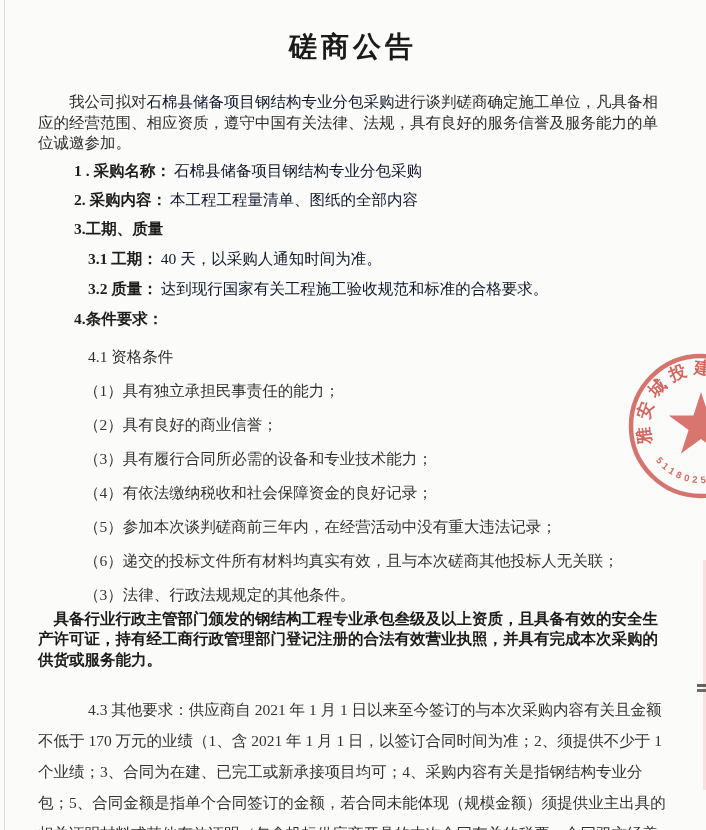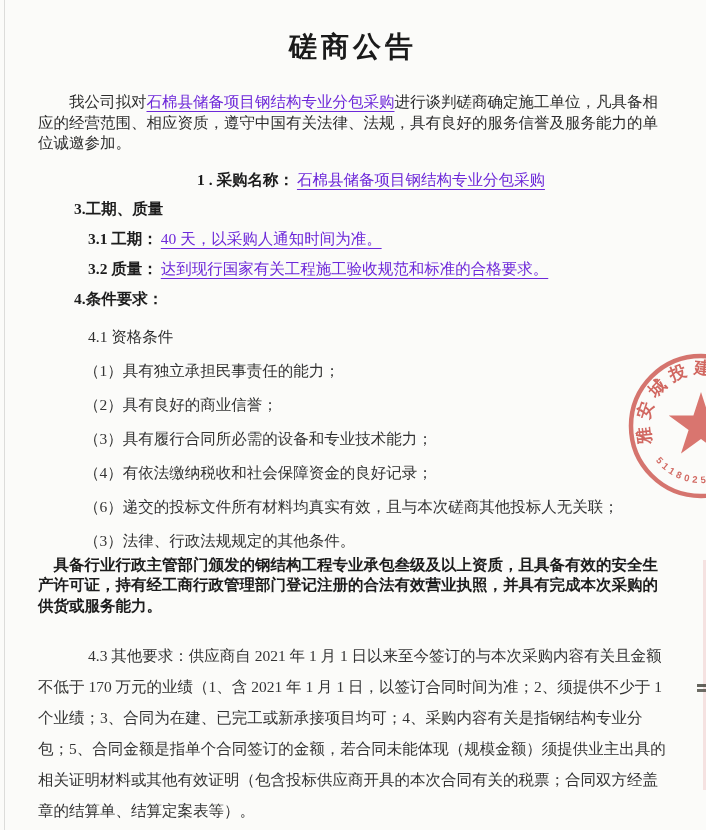--- a/index.html
+++ b/index.html
@@ -13,28 +13,28 @@
   .scan-edge{position:absolute;left:4px;top:0;width:1px;height:830px;background:rgba(110,110,110,.22);}
   .content{padding:14px 38px 0 38px;}
   .title{
     margin:14px 0 0;text-align:center;
     font-size:28px;font-weight:bold;letter-spacing:4px;color:#1a1a1a;
   }
   .intro{
     margin:26px 0 0;font-size:15.5px;line-height:20.5px;text-indent:2em;color:#2c2c2c;
   }
   .u{
-    text-decoration:underline;text-underline-offset:4px;
-    text-decoration-thickness:1px;color:#6d28d9;
+    text-underline-offset:4px;
+    text-decoration-thickness:1px;color:#0f172a;
   }
   .b{font-weight:bold;color:#1c1c1c;}
   .row{font-size:15.5px;line-height:22px;}
   .lvl1{padding-left:36px;}
   .lvl2{padding-left:50px;}
-  .item12{margin-top:14px;line-height:24px;text-align:center;}
+  .item12{margin-top:5px;line-height:24px;}
   .mt8{margin-top:8px;}
   .mt6{margin-top:6px;}
   .mt13{margin-top:16px;}
   .val{margin-left:3px;}
   .cond{font-size:15.5px;line-height:22px;padding-left:46px;margin-top:12px;color:#333;}
   .cred-body{
     margin:3px 0 16px;font-size:15.5px;line-height:20.5px;text-indent:1em;
     font-weight:bold;color:#1c1c1c;
   }
   .other-body{
@@ -62,36 +62,38 @@
 <div class="page">
   <div class="scan-edge"></div>
 
   <div class="content">
     <h1 class="title">磋商公告</h1>
 
     <p class="intro"><span>我公司拟对</span><span class="u">石棉县储备项目钢结构专业分包采购</span><span>进行谈判磋商确定施工单位，凡具备相应的经营范围、相应资质，遵守中国有关法律、法规，具有良好的服务信誉及服务能力的单位诚邀参加。</span></p>
 
     <div class="row lvl1 item12"><span class="b">1 . 采购名称：</span><span class="u val">石棉县储备项目钢结构专业分包采购</span></div>
 
+    <div class="row lvl1 item12"><span class="b">2. 采购内容：</span><span class="u val">本工程工程量清单、图纸的全部内容</span></div>
 
     <div class="row lvl1 b mt6">3.工期、质量</div>
 
     <div class="row lvl2 mt8"><span class="b">3.1 工期：</span><span class="u val">40 天，以采购人通知时间为准。</span></div>
 
     <div class="row lvl2 mt8"><span class="b">3.2 质量：</span><span class="u val">达到现行国家有关工程施工验收规范和标准的合格要求。</span></div>
 
     <div class="row lvl1 b mt8">4.条件要求：</div>
 
     <div class="row lvl2 mt13">4.1 资格条件</div>
 
     <div>
       <div class="cond">（1）具有独立承担民事责任的能力；</div>
       <div class="cond">（2）具有良好的商业信誉；</div>
       <div class="cond">（3）具有履行合同所必需的设备和专业技术能力；</div>
       <div class="cond">（4）有依法缴纳税收和社会保障资金的良好记录；</div>
+      <div class="cond">（5）参加本次谈判磋商前三年内，在经营活动中没有重大违法记录；</div>
       <div class="cond">（6）递交的投标文件所有材料均真实有效，且与本次磋商其他投标人无关联；</div>
       <div class="cond">（3）法律、行政法规规定的其他条件。</div>
     </div>
 
 
     <p class="cred-body">具备行业行政主管部门颁发的钢结构工程专业承包叁级及以上资质，且具备有效的安全生产许可证，持有经工商行政管理部门登记注册的合法有效营业执照，并具有完成本次采购的供货或服务能力。</p>
 
     <p class="other-body">4.3 其他要求：供应商自 2021 年 1 月 1 日以来至今签订的与本次采购内容有关且金额不低于 170 万元的业绩（1、含 2021 年 1 月 1 日，以签订合同时间为准；2、须提供不少于 1 个业绩；3、合同为在建、已完工或新承接项目均可；4、采购内容有关是指钢结构专业分包；5、合同金额是指单个合同签订的金额，若合同未能体现（规模金额）须提供业主出具的相关证明材料或其他有效证明（包含投标供应商开具的本次合同有关的税票；合同双方经盖章的结算单、结算定案表等）。</p>
   </div>
 

